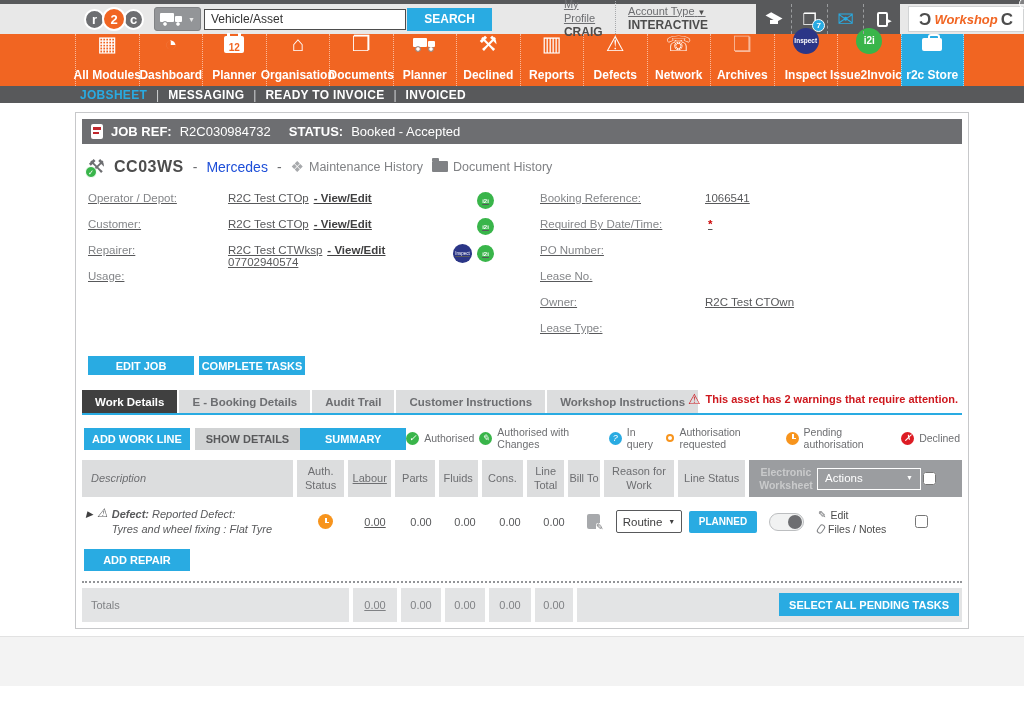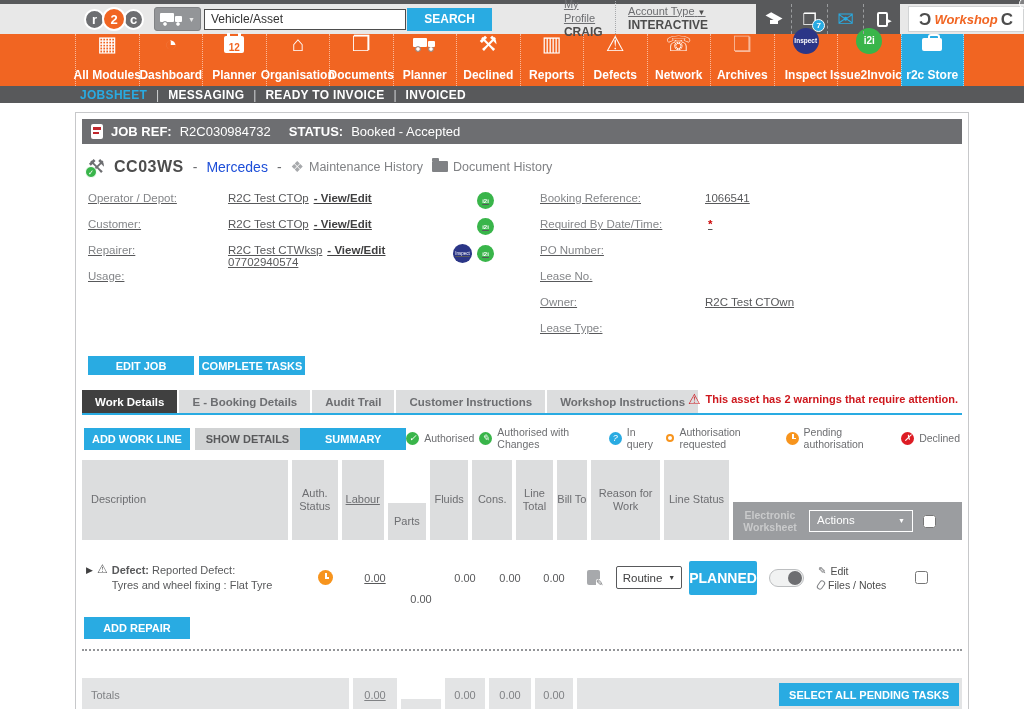--- a/index.html
+++ b/index.html
@@ -142,43 +142,43 @@
   .li-green { background:#39B54A; } .li-blue { background:#29ABE2; }
   .li-ring { background:#fff; border:2.5px solid #F7941D; width:8px; height:8px; }
   .li-clock { background:#F7941D; } .li-red { background:#DD1C24; }
   .clock-hands::before { content:''; position:absolute; left:50%; top:22%; width:1.5px; height:30%; background:#fff; }
   .clock-hands::after { content:''; position:absolute; left:50%; top:48%; width:28%; height:1.5px; background:#fff; }
   
   .wtable { margin-top:10px; }
   .thead, .trow, .totals-row { display:flex; gap:4px; }
   .th { background:#DCDDDE; color:#6D6E71; font-size:11px; min-height:37px; display:flex; align-items:center;
     justify-content:center; text-align:center; line-height:1.2; }
-  .c-desc { width:215px; } .th.c-desc { justify-content:flex-start; padding-left:9px; }
-  .c-auth { width:48px; } .c-labour { width:44px;text-decoration:underline; } .c-parts { width:40px;margin-top:43px; } .c-fluids { width:40px; }
+  .c-desc { width:215px;font-style:italic; } .th.c-desc { justify-content:flex-start; padding-left:9px; }
+  .c-auth { width:48px; } .c-labour { width:44px;text-decoration:underline; } .c-parts { width:40px; } .c-fluids { width:40px; }
   .c-cons { width:42px; } .c-line { width:38px; } .c-bill { width:32px; } .c-reason { width:72px; } .c-status { width:68px; }
   .c-ew { flex:1; }
-  .th.c-ew { background:#9B9DA0; color:#E6E7E8; justify-content:flex-start; gap:10px; padding:0 8px;margin-top:42px; }
+  .th.c-ew { background:#9B9DA0; color:#E6E7E8; justify-content:flex-start; gap:2px; padding:0 8px; }
   .ew-label { font-size:10.5px; width:58px; line-height:1.15; font-weight:bold; color:#C9CACB; }
   .actions-select { border:1px solid #fff; height:22px; width:104px; display:flex; align-items:center;
     justify-content:space-between; padding:0 7px; font-size:11.5px; color:#fff; cursor:pointer; }
   .chk { width:13px; height:13px; accent-color:#29ABE2; cursor:pointer; }
   .th-chk { margin-left:auto; margin-right:18px; }
   .trow { padding:10px 0 12px; align-items:center; font-size:11px; color:#58595B; }
   .cell { display:flex; align-items:center; justify-content:center; }
   .desc-cell { justify-content:flex-start; gap:4px; align-items:flex-start; padding-left:4px; }
   .expand-arrow { color:#404041; font-size:9px; margin-top:2px; cursor:pointer; }
   .row-warn { color:#58595B; font-size:12px; line-height:1; }
   .desc-text { line-height:1.35; }
   .auth-clock { width:15px; height:15px; border-radius:50%; background:#F7941D; position:relative; }
   .billdoc { position:relative; width:13px; height:15px; background:#A7A9AC; border-radius:2px; cursor:pointer; }
   .billdoc::after { content:'✎'; position:absolute; right:-4px; bottom:-3px; color:#6D6E71; font-size:9px; background:#fff; border-radius:2px; line-height:1;}
   .fake-select { border:1px solid #58595B; background:#fff; height:23px; min-width:64px; display:flex; align-items:center;
     gap:6px; justify-content:space-between; padding:0 6px; font-size:11.5px; color:#404041; cursor:pointer; border-radius:2px;}
   .sel-arrow { font-size:7px; color:#404041; }
-  .planned-btn { width:68px; height:34px; font-size:14px; border-radius:2px; }
+  .planned-btn { width:68px; height:22px; font-size:10px; border-radius:2px; }
   .ew-cell { justify-content:flex-start; padding:0 8px; gap:14px; }
   .toggle { width:35px; height:18px; border-radius:9px; background:#F1F2F2; border:1px solid #BCBEC0; position:relative; cursor:pointer; }
   .toggle::after { content:''; position:absolute; right:1px; top:1px; width:14px; height:14px; border-radius:50%; background:#6D6E71; }
   .rowlinks { display:flex; flex-direction:column; gap:2px; font-size:10.5px; color:#4D4D4D; }
   .rowlink { display:flex; align-items:center; gap:4px; cursor:pointer; }
   .pencil-ic { color:#6D6E71; font-size:10px; }
   .clip-ic { display:inline-block; width:6px; height:10px; border:1.5px solid #808285; border-radius:3px; transform:rotate(35deg); }
   .row-chk { margin-left:auto; margin-right:26px; }
   .add-repair { width:106px; height:22px; margin:0 0 10px 2px; }
   .totals-row { border-top:2px dotted #939598; padding-top:5px; align-items:center; }

